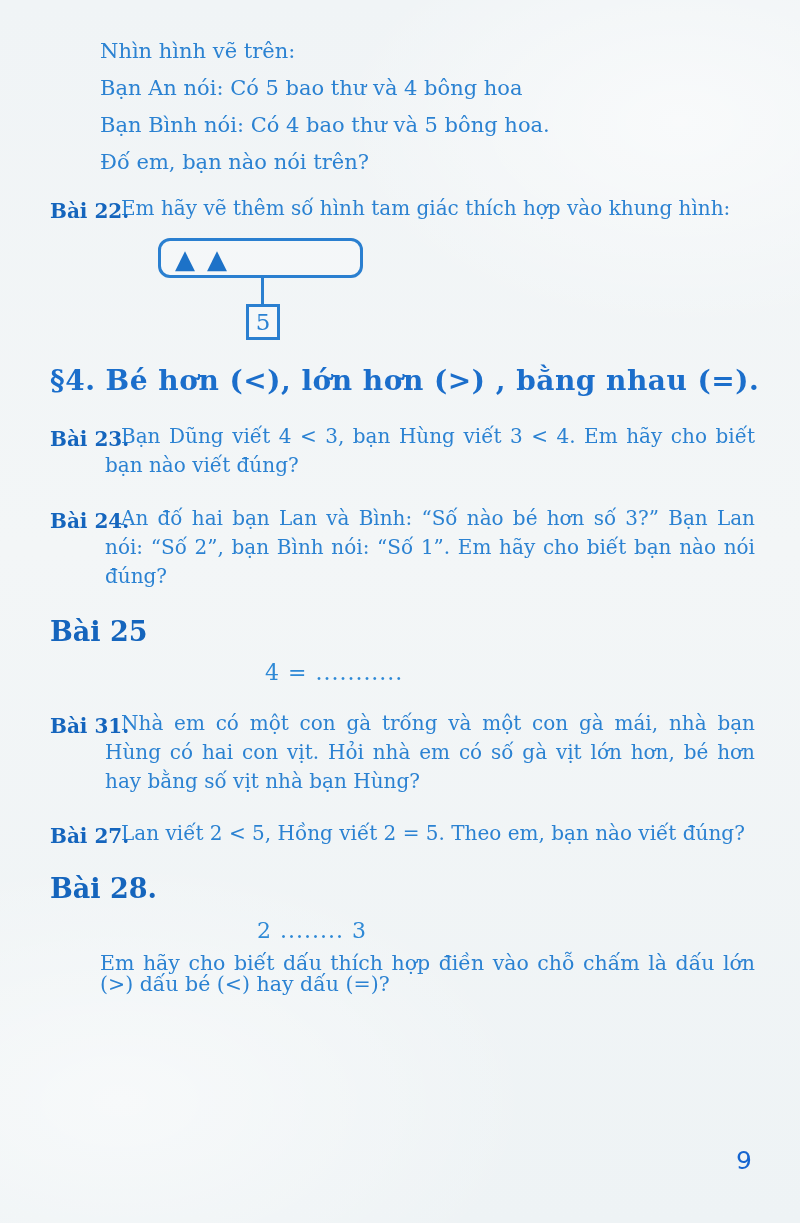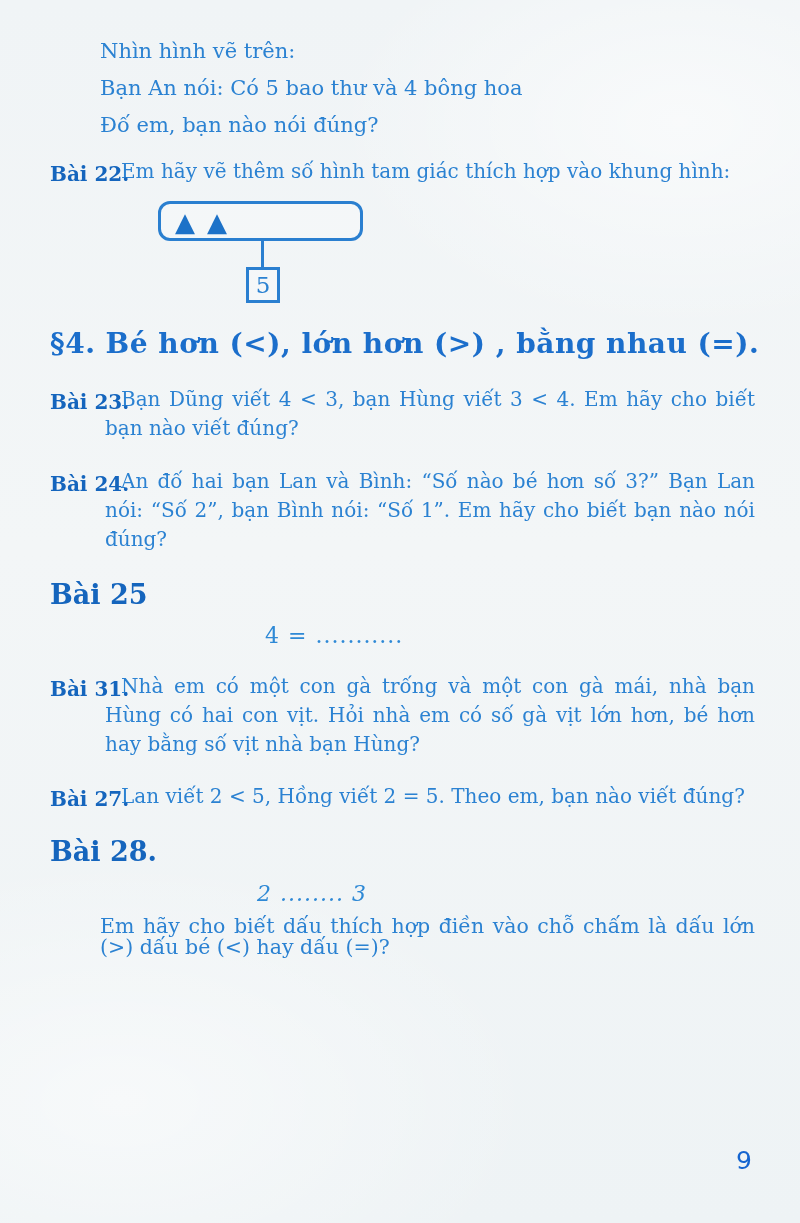--- a/index.html
+++ b/index.html
@@ -99,21 +99,21 @@
     white-space: nowrap;
   }
   
   .expression {
     font-size: 22px;
     line-height: 30px;
     letter-spacing: 1px;
     color: #2e89d6;
   }
   .expr25 { margin-top: 12px; margin-left: 215px; }
-  .expr28 { margin-top: 13px; margin-left: 207px; font-style: italic; }
+  .expr28 { margin-top: 13px; margin-left: 207px; }
   .question {
     padding-left: 50px;
     font-size: 20.5px;
     text-align: justify;
   }
   .q25 { margin-top: 5px; line-height: 30px; }
   .q28 { margin-top: 7px; line-height: 21px; }
   
   .page-number {
     position: absolute;
@@ -125,21 +125,22 @@
 </style>
 </head>
 <body>
 
 <div class="page">
   <div class="content">
 
     <div class="intro">
       <div class="line">Nhìn hình vẽ trên:</div>
       <div class="line">Bạn An nói: Có 5 bao thư và 4 bông hoa</div>
-      <div class="line">Đố em, bạn nào nói đúng?</div>
+      <div class="line">Bạn Bình nói: Có 4 bao thư và 5 bông hoa.</div>
+      <div class="line">Đố em, bạn nào nói trên?</div>
     </div>
 
     <div class="problem p22">
       <span class="plabel">Bài 22.</span>
       <span class="ptext">Em hãy vẽ thêm số hình tam giác thích hợp vào khung hình:</span>
     </div>
 
     <div class="figure">
       <div class="frame">
         <span class="triangles">▲▲</span>

